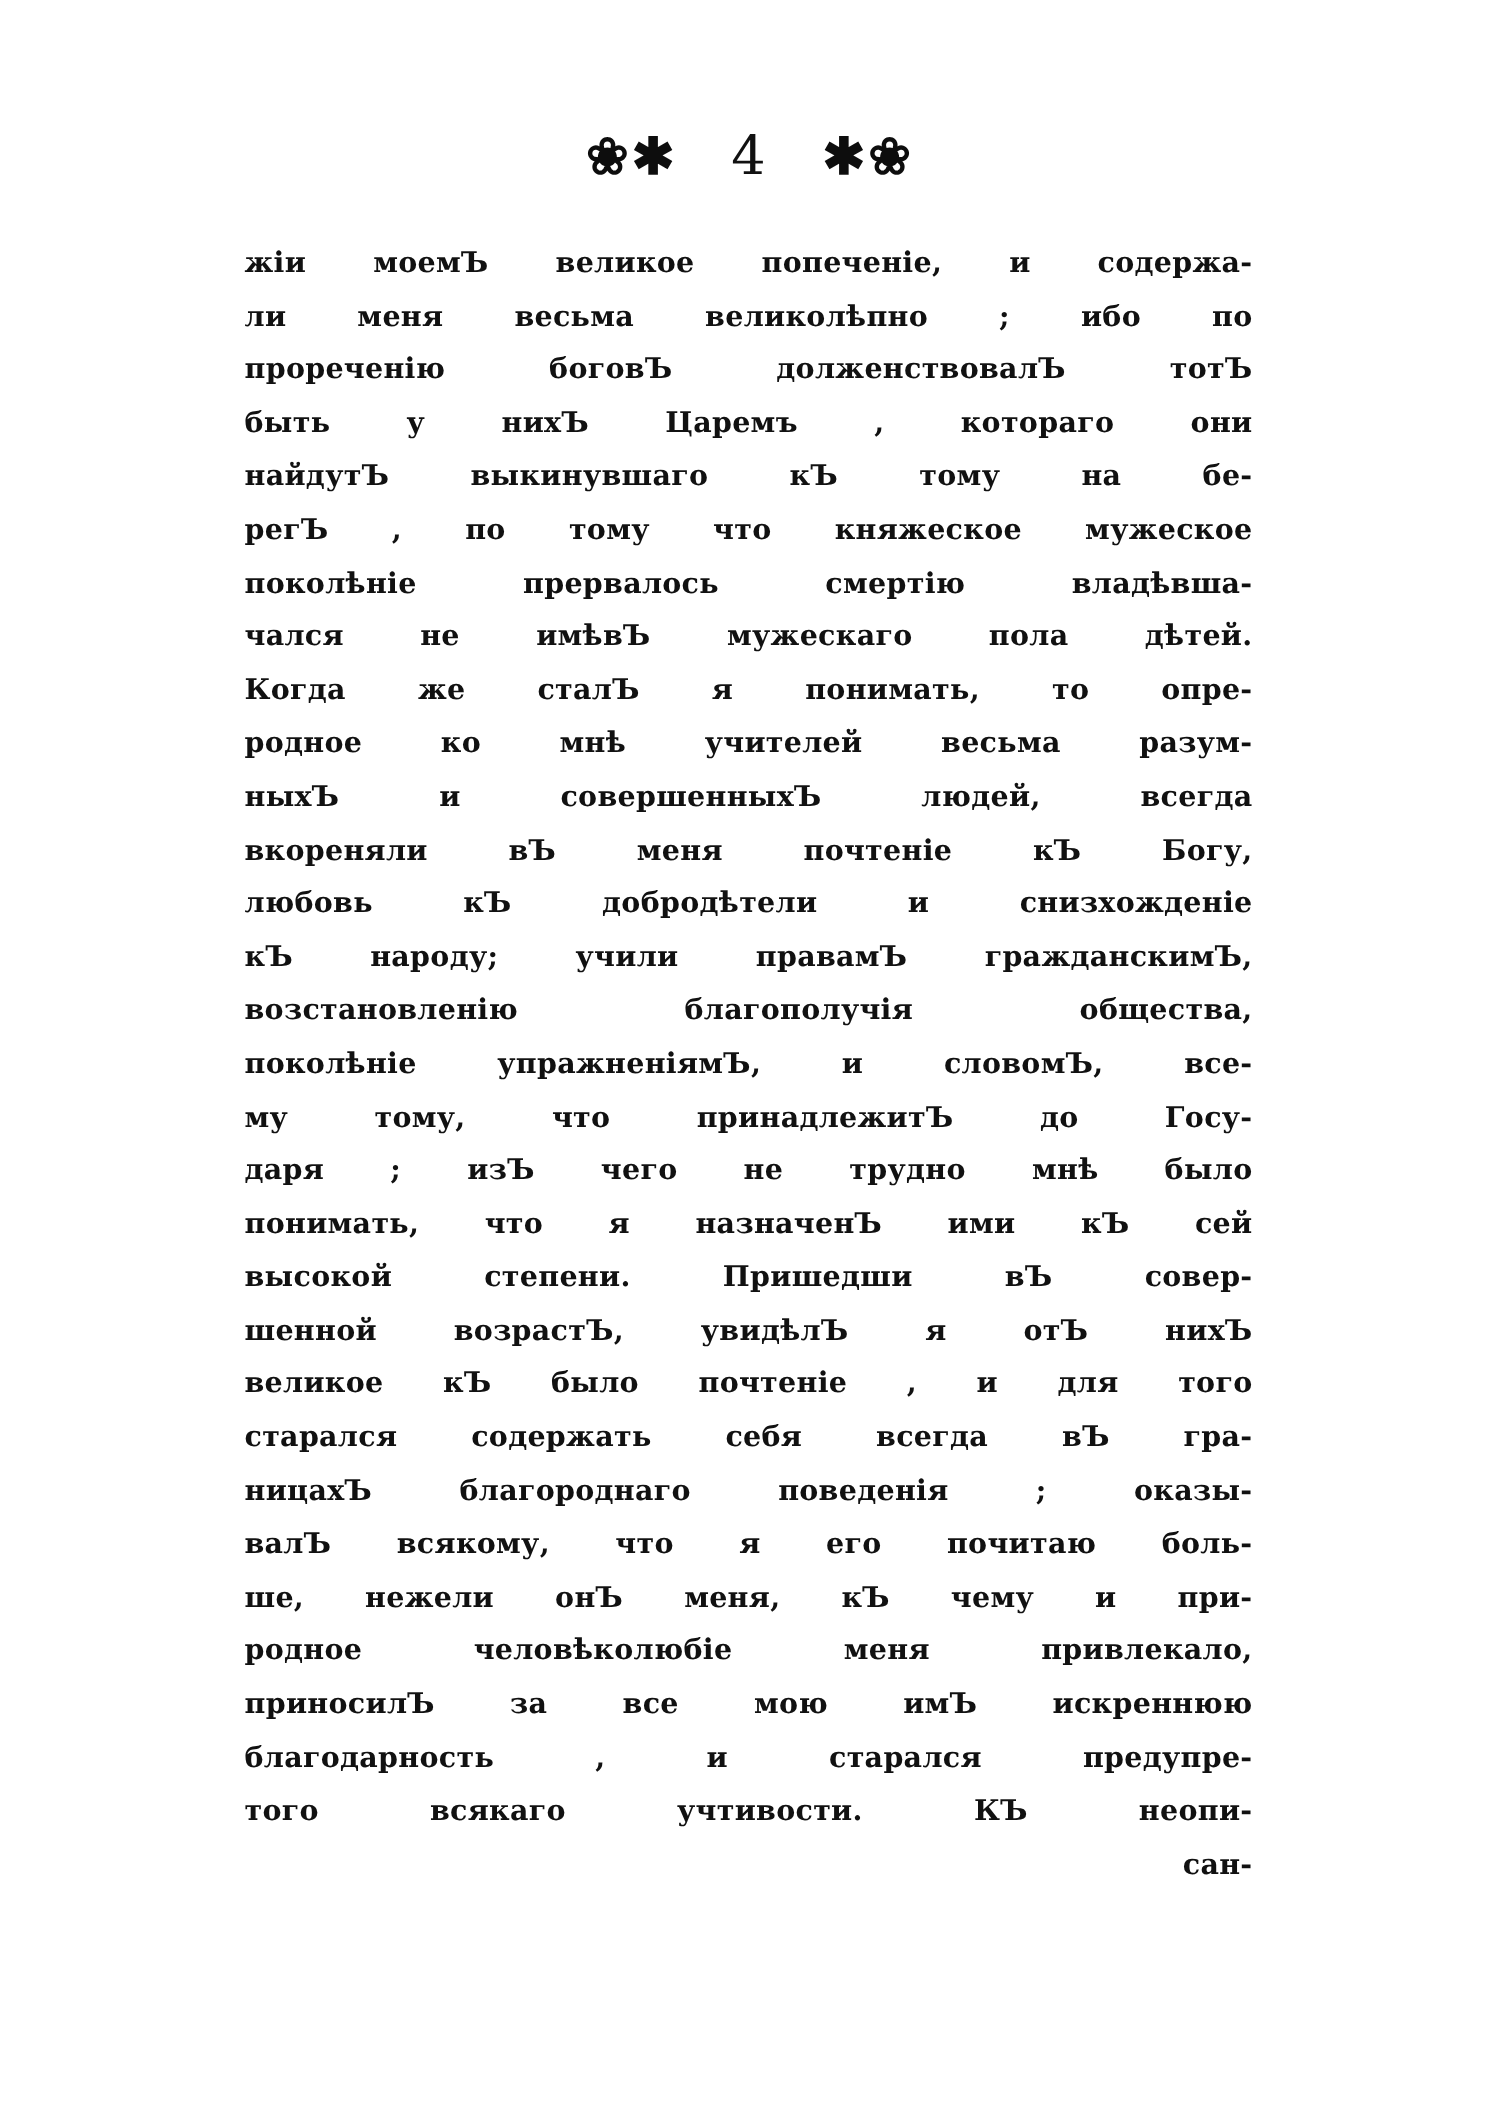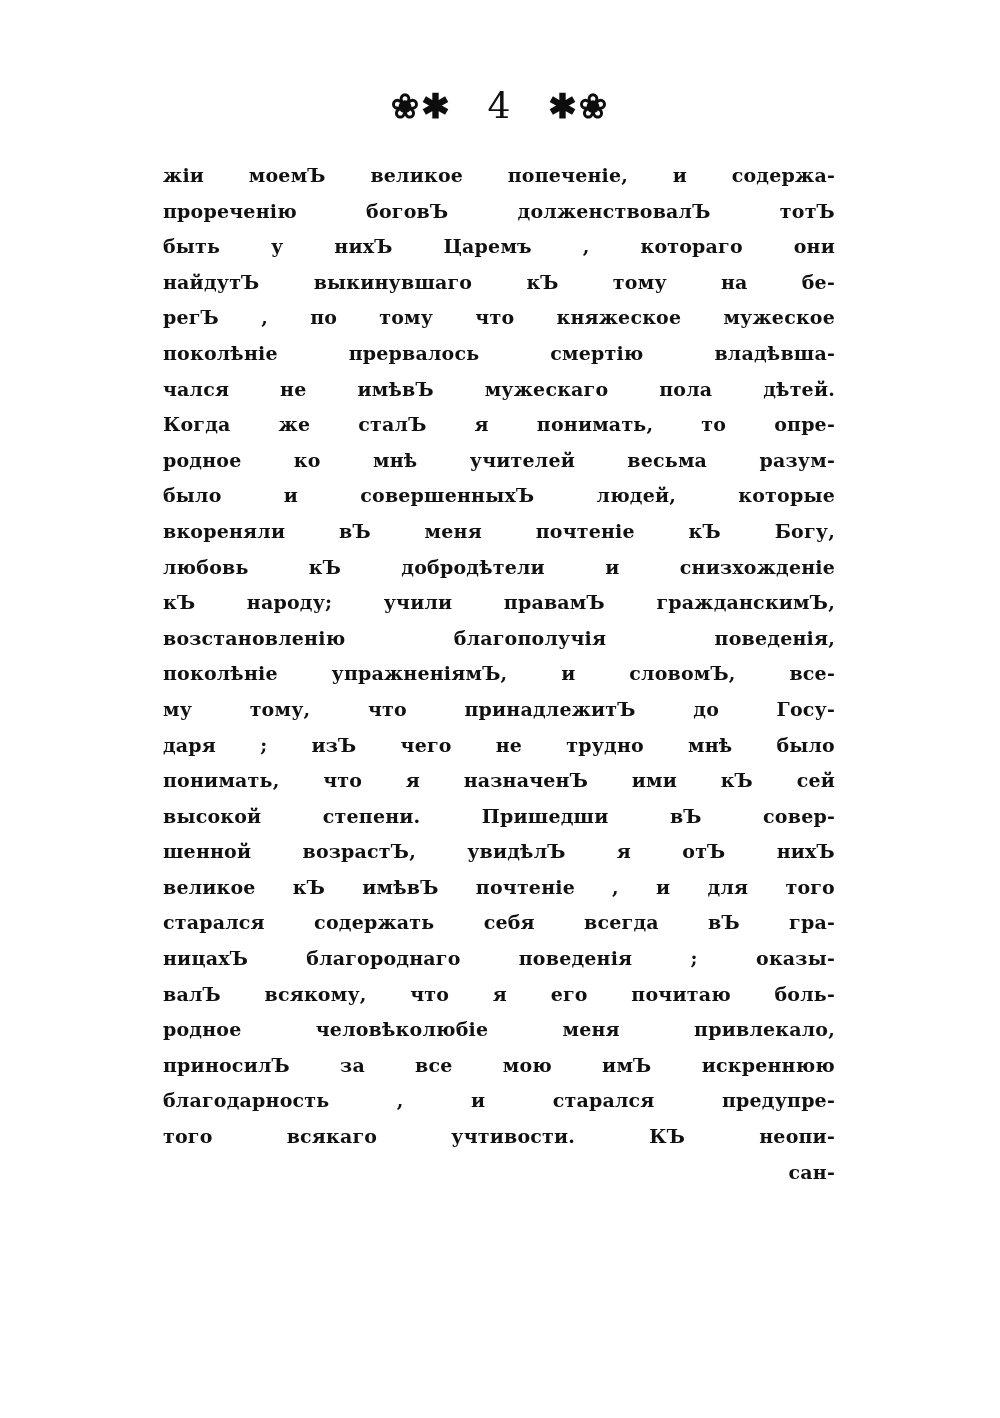--- a/index.html
+++ b/index.html
@@ -74,43 +74,45 @@
 <div class="page">
 
   <div class="header">
     <span class="orn">❀✱</span>
     <span class="num">4</span>
     <span class="orn">✱❀</span>
   </div>
 
   <div class="body-text">
     <span class="line">жіи моемЪ великое попеченіе, и содержа-</span>
+    <span class="line">ли меня весьма великолѣпно ; ибо по</span>
     <span class="line">прореченію боговЪ долженствовалЪ тотЪ</span>
     <span class="line">быть у нихЪ Царемъ , котораго они</span>
     <span class="line">найдутЪ выкинувшаго кЪ тому на бе-</span>
     <span class="line">регЪ , по тому что княжеское мужеское</span>
     <span class="line">поколѣніе прервалось смертію владѣвша-</span>
     <span class="line">чался не имѣвЪ мужескаго пола дѣтей.</span>
     <span class="line">Когда же сталЪ я понимать, то опре-</span>
     <span class="line">родное ко мнѣ учителей весьма разум-</span>
-    <span class="line">было и совершенныхЪ людей, которые</span>
+    <span class="line">ныхЪ и совершенныхЪ людей, всегда</span>
     <span class="line">вкореняли вЪ меня почтеніе кЪ Богу,</span>
     <span class="line">любовь кЪ добродѣтели и снизхожденіе</span>
     <span class="line">кЪ народу; учили правамЪ гражданскимЪ,</span>
-    <span class="line">возстановленію благополучія поведенія,</span>
+    <span class="line">возстановленію благополучія общества,</span>
     <span class="line">поколѣніе упражненіямЪ, и словомЪ, все-</span>
     <span class="line">му тому, что принадлежитЪ до Госу-</span>
     <span class="line">даря ; изЪ чего не трудно мнѣ было</span>
     <span class="line">понимать, что я назначенЪ ими кЪ сей</span>
     <span class="line">высокой степени. Пришедши вЪ совер-</span>
     <span class="line">шенной возрастЪ, увидѣлЪ я отЪ нихЪ</span>
-    <span class="line">великое кЪ имѣвЪ почтеніе , и для того</span>
+    <span class="line">великое кЪ было почтеніе , и для того</span>
     <span class="line">старался содержать себя всегда вЪ гра-</span>
     <span class="line">ницахЪ благороднаго поведенія ; оказы-</span>
     <span class="line">валЪ всякому, что я его почитаю боль-</span>
+    <span class="line">ше, нежели онЪ меня, кЪ чему и при-</span>
     <span class="line">родное человѣколюбіе меня привлекало,</span>
     <span class="line">приносилЪ за все мою имЪ искреннюю</span>
     <span class="line">благодарность , и старался предупре-</span>
     <span class="line">того всякаго учтивости. КЪ неопи-</span>
     <span class="line last">сан-</span>
   </div>
 
 </div>
 
 </body></html>

